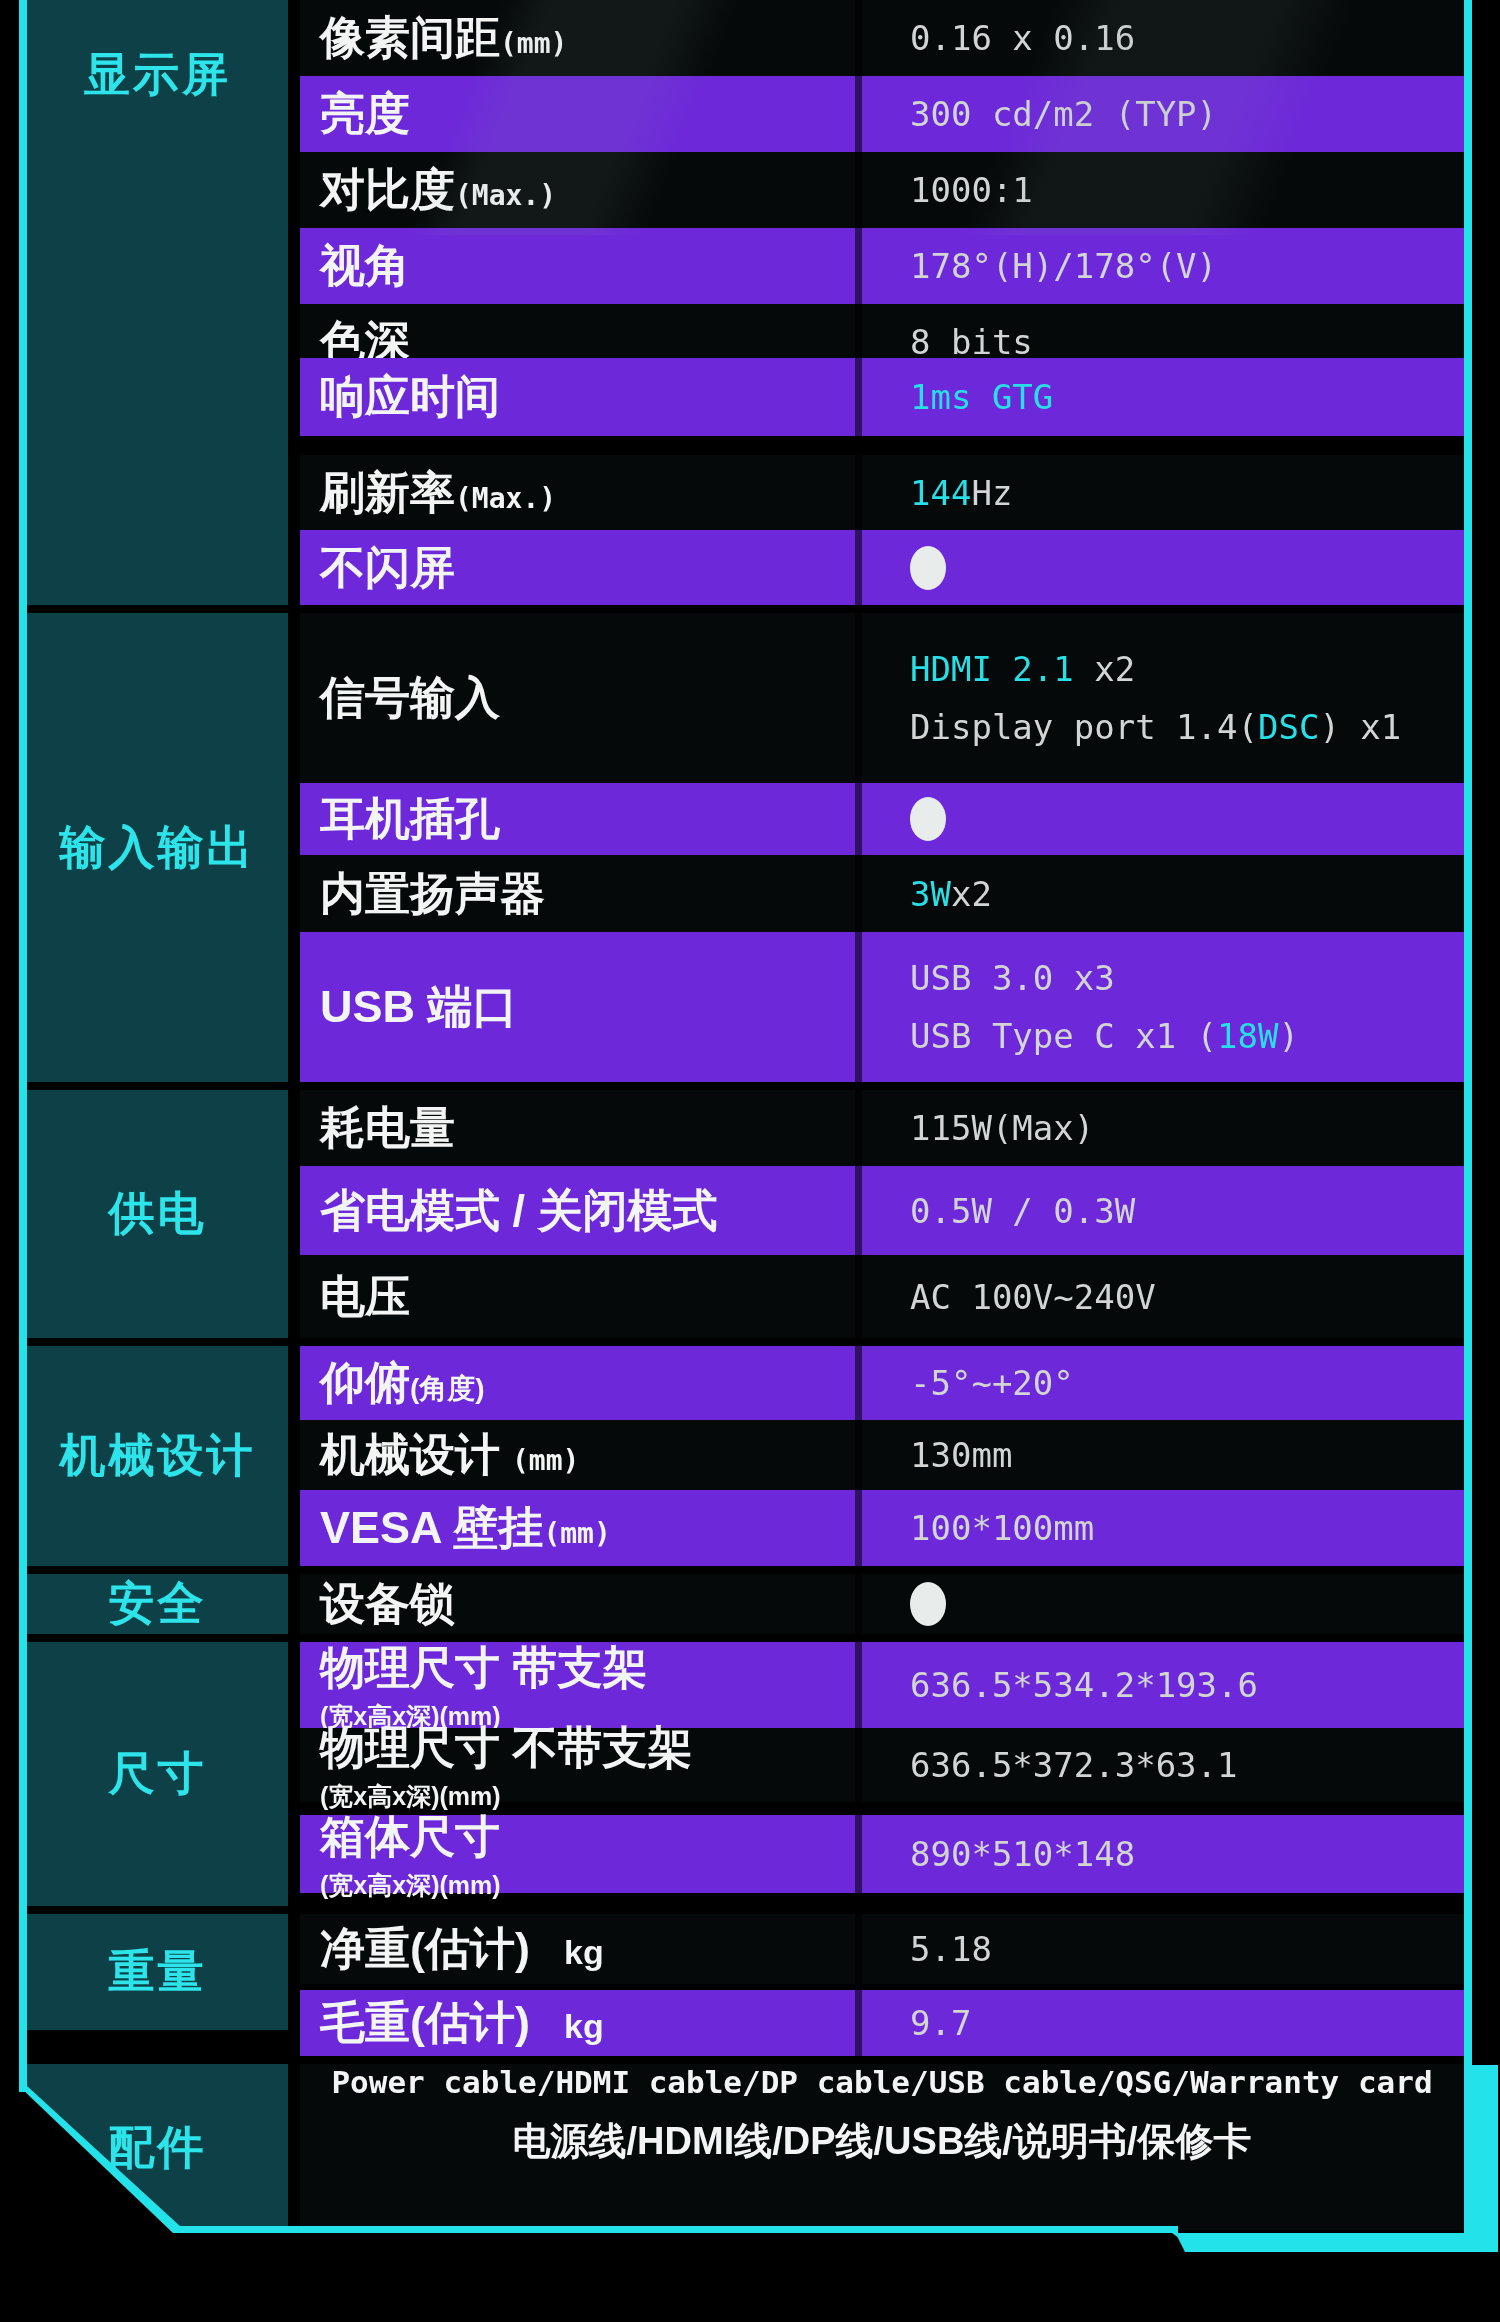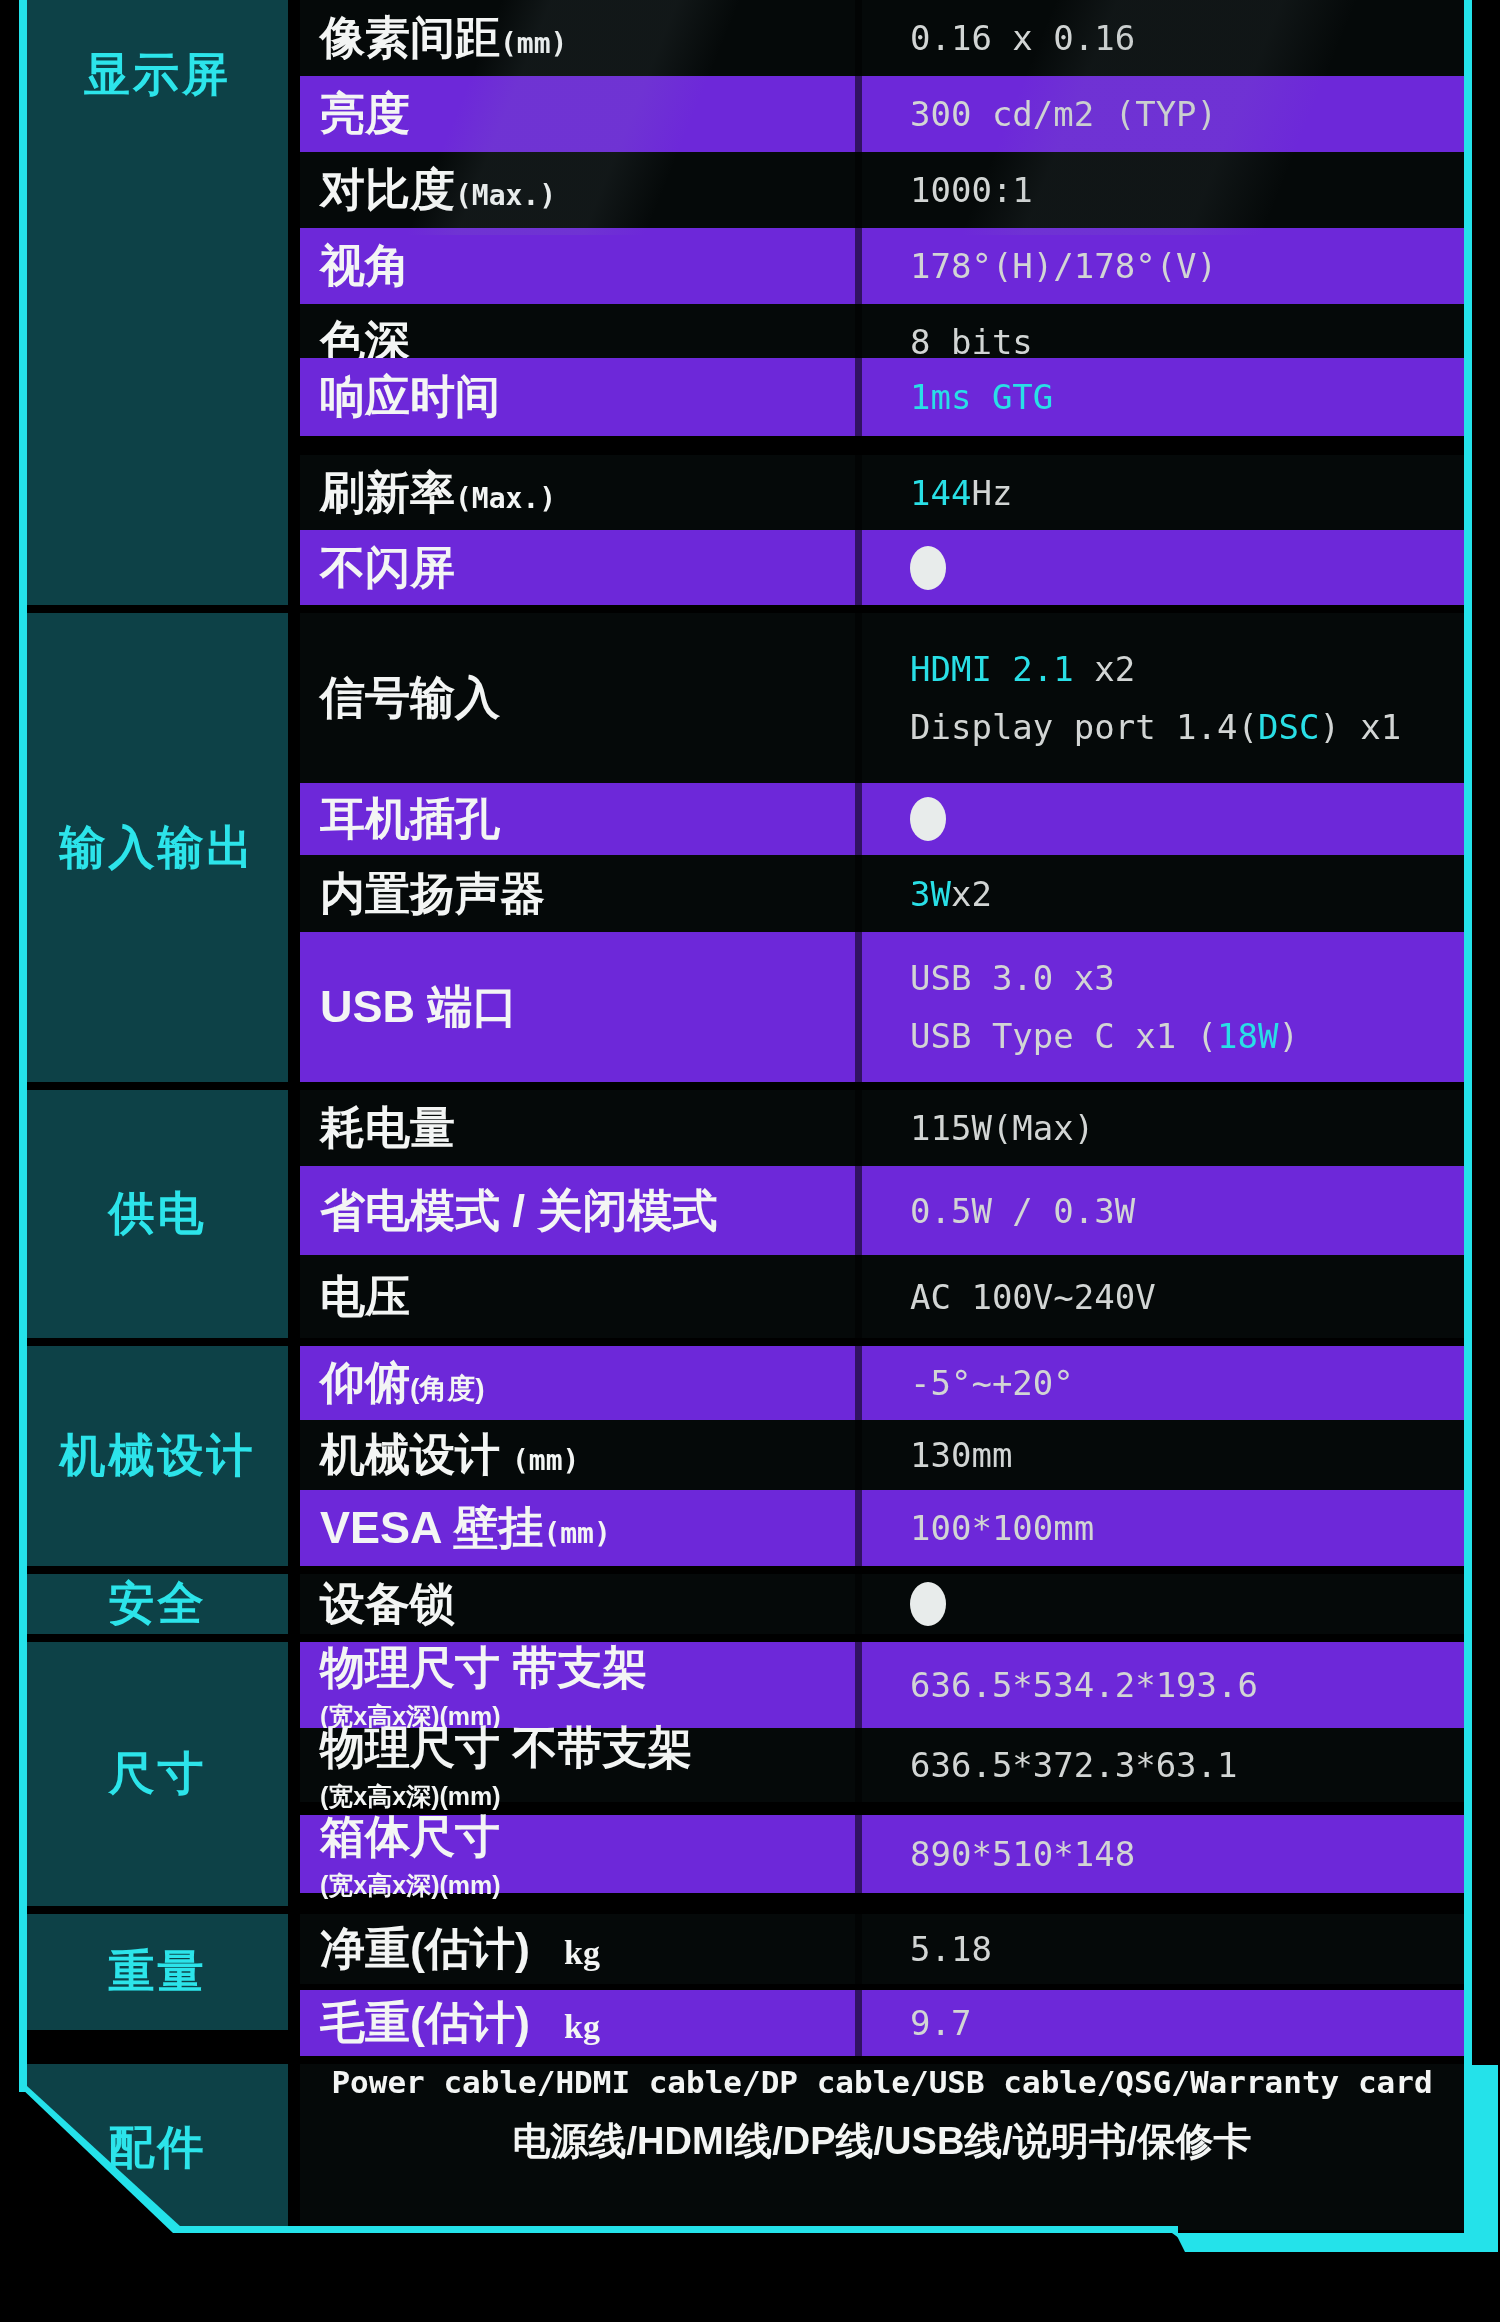--- a/index.html
+++ b/index.html
@@ -16,21 +16,21 @@
   .row.tint{background:#6d28d9;}
   .divider{position:absolute;left:555px;top:0;bottom:0;width:7px;background:rgba(0,0,0,0.55);}
   .spec{position:absolute;left:20px;top:0;bottom:0;display:flex;flex-direction:column;
         justify-content:center;align-items:flex-start;}
   .specline{display:flex;align-items:baseline;white-space:nowrap;}
   .nm{color:#f3f5f4;font-size:45px;font-weight:bold;}
   .paren{color:#f3f5f4;font-size:28px;font-weight:bold;font-family:"DejaVu Sans Mono",monospace;}
   .cjkparen{color:#f3f5f4;font-size:28px;font-weight:bold;}
   .sub{color:#f3f5f4;font-size:25px;font-weight:bold;margin-top:2px;white-space:nowrap;}
   .kgsfx{color:#f3f5f4;font-size:34px;font-weight:bold;margin-left:34px;
-         font-family:Liberation Serif, serif;}
+         font-family:Liberation Sans, sans-serif;}
   .val{position:absolute;left:610px;top:0;bottom:0;display:flex;flex-direction:column;
        justify-content:center;align-items:flex-start;}
   .tech{font-family:"DejaVu Sans Mono",monospace;}
   .vline{font-size:34px;line-height:58px;white-space:nowrap;color:#d2d5d4;}
   .gray{color:#d2d5d4;}
   .cyan{color:#29dfe6;}
   .dot{width:36px;height:44px;border-radius:50%;background:#e8eceb;}
   
   .acc{position:absolute;left:0;right:0;top:0;bottom:0;display:flex;flex-direction:column;
        justify-content:flex-start;align-items:center;gap:16px;}

